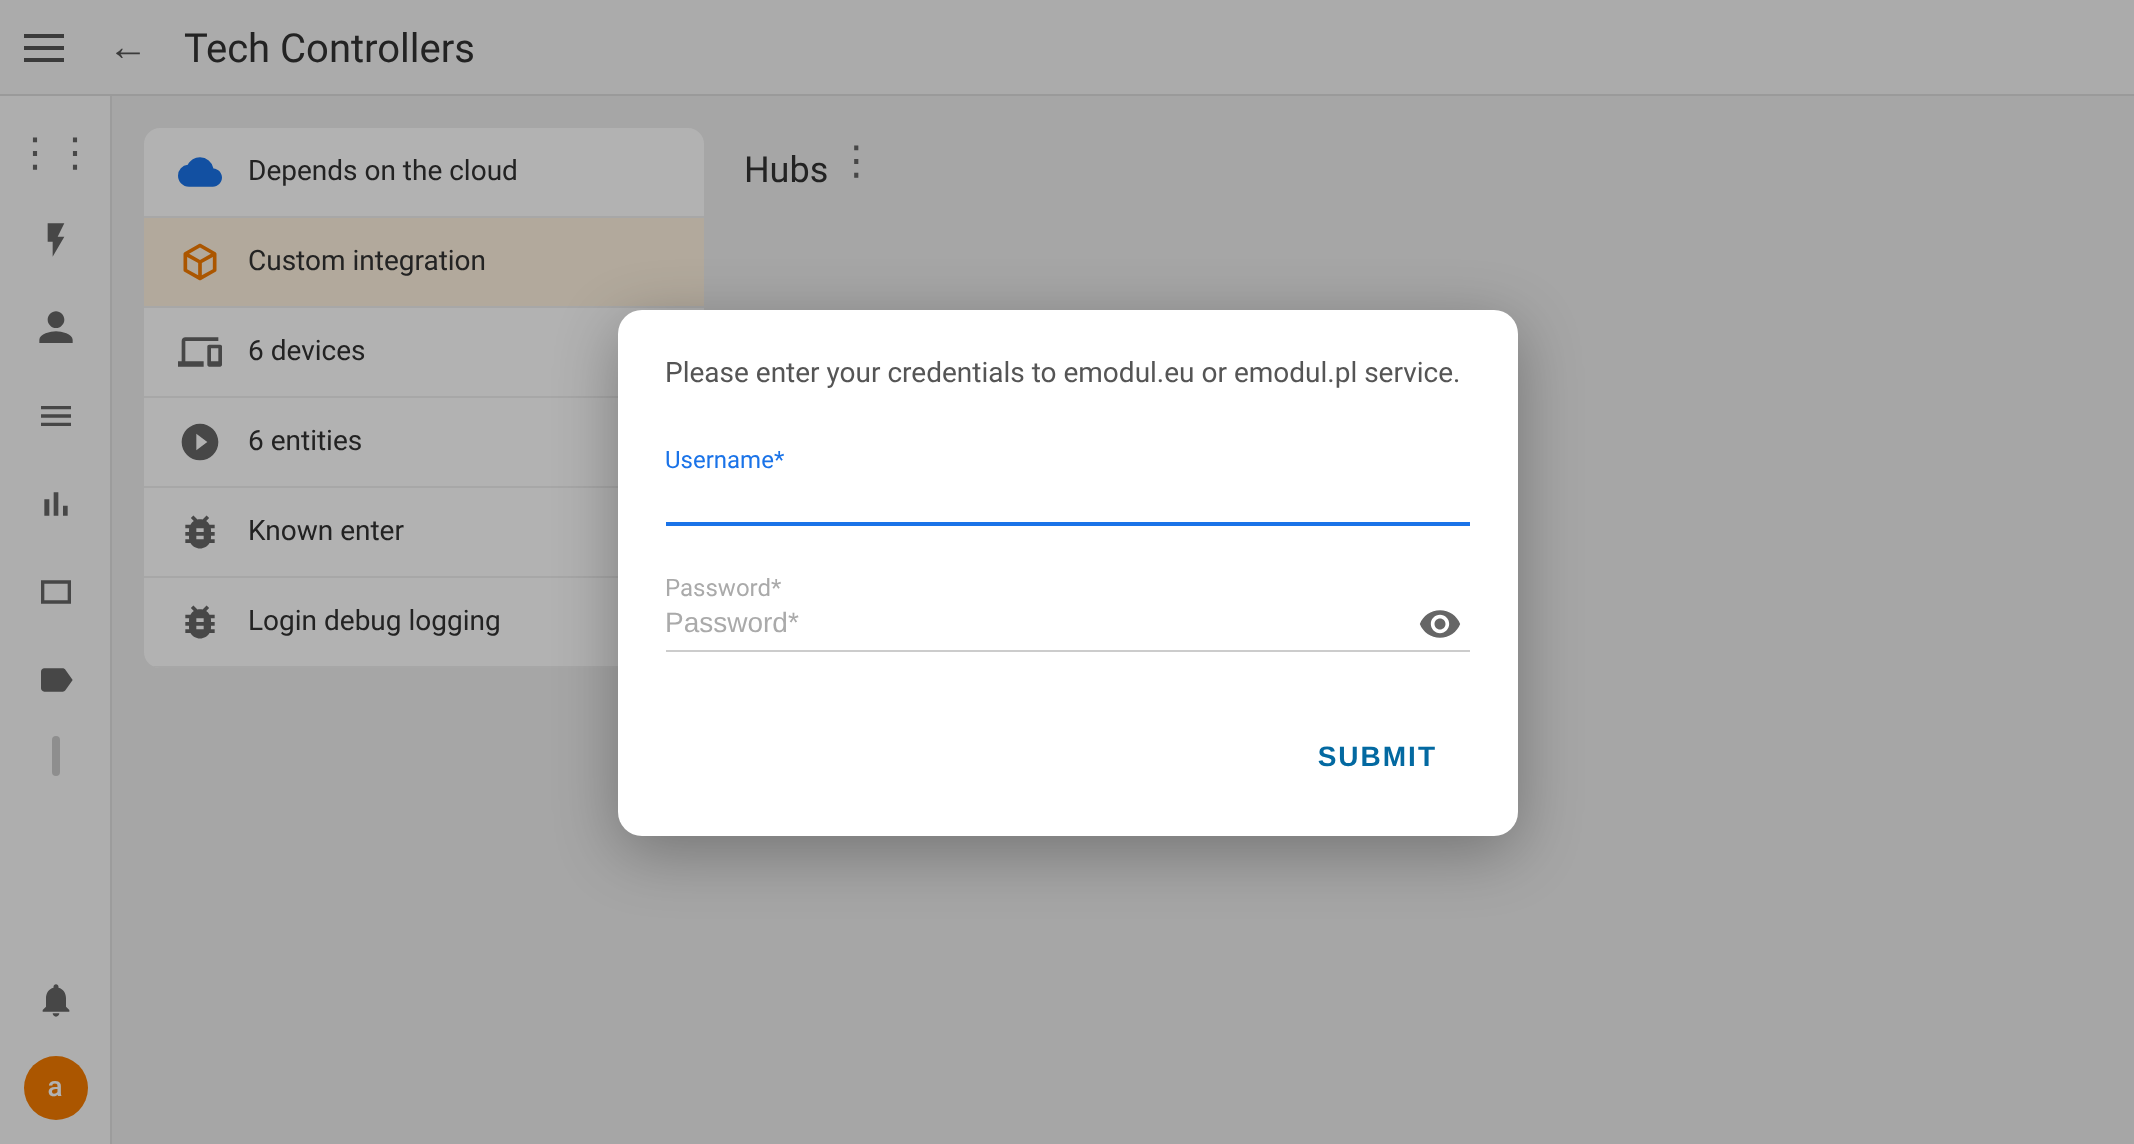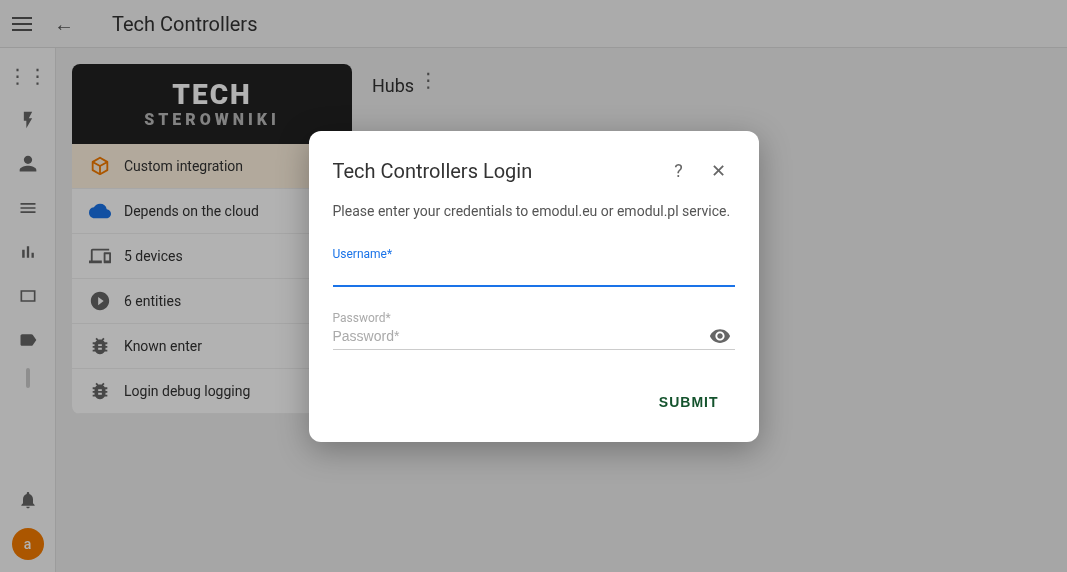--- a/index.html
+++ b/index.html
@@ -30,21 +30,21 @@
     }
     .top-bar-menu-icon span {
       display: block; width: 20px; height: 2px; background: #555;
     }
     .top-bar-back-icon {
       width: 24px; height: 24px;
       display: flex; align-items: center; justify-content: center;
       cursor: pointer; margin-right: 16px; color: #555; font-size: 20px;
     }
     .top-bar-title {
-      font-size: 20px; color: #333; font-weight: 400; margin-left: 20px;
+      font-size: 20px; color: #333; font-weight: 400;
     }
 
     
     .sidebar {
       position: absolute;
       left: 0; top: 48px;
       width: 56px;
       height: calc(100% - 48px);
       background: #fafafa;
       border-right: 1px solid #e0e0e0;
@@ -248,21 +248,21 @@
       cursor: pointer;
       color: #666;
       font-size: 20px;
     }
     .dialog-actions {
       display: flex; justify-content: flex-end;
     }
     .submit-btn {
       background: none;
       border: none;
-      color: #14532d;
+      color: #0369a1;
       font-size: 14px;
       font-weight: 600;
       letter-spacing: 1px;
       cursor: pointer;
       padding: 8px 16px;
       border-radius: 4px;
       text-transform: uppercase;
     }
   </style>
 </head>
@@ -317,53 +317,47 @@
           <path d="M12 22c1.1 0 2-.9 2-2h-4c0 1.1.9 2 2 2zm6-6v-5c0-3.07-1.64-5.64-4.5-6.32V4c0-.83-.67-1.5-1.5-1.5s-1.5.67-1.5 1.5v.68C7.63 5.36 6 7.92 6 11v5l-2 2v1h16v-1l-2-2z"></path>
         </svg>
     </div>
     <div class="sidebar-avatar">a</div>
   </div>
 </div>
 
 <div class="main-content">
   
   <div class="integration-card">
-    <div class="card-header">
-      <div class="tech-logo">
-        <span>TECH</span>
-        <span class="sterowniki">STEROWNIKI</span>
-      </div>
-    </div>
     <div class="card-body">
+
+      <div class="card-menu-item">
+        <div class="item-icon blue">
+          <svg width="22" height="22" viewBox="0 0 24 24" fill="#1a73e8">
+              <path d="M19.35 10.04A7.49 7.49 0 0012 4C9.11 4 6.6 5.64 5.35 8.04A5.994 5.994 0 000 14c0 3.31 2.69 6 6 6h13c2.76 0 5-2.24 5-5 0-2.64-2.05-4.78-4.65-4.96z"></path>
+            </svg>
+        </div>
+        <span class="item-label">Depends on the cloud</span>
+      </div>
 
       <div class="card-menu-item active">
         <div class="item-icon">
           <svg width="22" height="22" viewBox="0 0 24 24" fill="#f57c00">
               <path d="M21 16.5c0 .38-.21.71-.53.88l-7.9 4.44c-.16.12-.36.18-.57.18s-.41-.06-.57-.18l-7.9-4.44A1 1 0 013 16.5v-9c0-.38.21-.71.53-.88l7.9-4.44c.16-.12.36-.18.57-.18s.41.06.57.18l7.9 4.44c.32.17.53.5.53.88v9M12 4.15L6.04 7.5 12 10.85l5.96-3.35L12 4.15M5 15.91l6 3.38v-6.71L5 9.21v6.7m14 0v-6.7l-6 3.37v6.71l6-3.38z"></path>
             </svg>
         </div>
         <span class="item-label">Custom integration</span>
       </div>
 
       <div class="card-menu-item">
-        <div class="item-icon blue">
-          <svg width="22" height="22" viewBox="0 0 24 24" fill="#1a73e8">
-              <path d="M19.35 10.04A7.49 7.49 0 0012 4C9.11 4 6.6 5.64 5.35 8.04A5.994 5.994 0 000 14c0 3.31 2.69 6 6 6h13c2.76 0 5-2.24 5-5 0-2.64-2.05-4.78-4.65-4.96z"></path>
-            </svg>
-        </div>
-        <span class="item-label">Depends on the cloud</span>
-      </div>
-
-      <div class="card-menu-item">
         <div class="item-icon gray">
           <svg width="22" height="22" viewBox="0 0 24 24" fill="#666">
               <path d="M4 6h18V4H4c-1.1 0-2 .9-2 2v11H0v3h14v-3H4V6zm19 2h-6c-.55 0-1 .45-1 1v10c0 .55.45 1 1 1h6c.55 0 1-.45 1-1V9c0-.55-.45-1-1-1zm-1 9h-4v-7h4v7z"></path>
             </svg>
         </div>
-        <span class="item-label">5 devices</span>
+        <span class="item-label">6 devices</span>
       </div>
 
       <div class="card-menu-item">
         <div class="item-icon gray">
           <svg width="22" height="22" viewBox="0 0 24 24" fill="#666">
               <path d="M12 2C6.48 2 2 6.48 2 12s4.48 10 10 10 10-4.48 10-10S17.52 2 12 2zm-2 14.5v-9l6 4.5-6 4.5z"></path>
             </svg>
         </div>
         <span class="item-label">6 entities</span>
       </div>
@@ -398,27 +392,20 @@
   <div class="hubs-area">
     <div class="hubs-header">
       <div class="hubs-title">Hubs</div>
       <div class="hubs-more">⋮</div>
     </div>
   </div>
 </div>
 
 <div class="overlay">
   <div class="dialog">
-    <div class="dialog-header">
-      <div class="dialog-title">Tech Controllers Login</div>
-      <div class="dialog-header-icons">
-        <div class="dialog-help-icon">?</div>
-        <div class="dialog-close-icon">✕</div>
-      </div>
-    </div>
     <div class="dialog-subtitle">Please enter your credentials to emodul.eu or emodul.pl service.</div>
     <div class="form-field">
       <label>Username*</label>
       <input type="text" style="">
     </div>
     <div class="form-field-password">
       <label>Password*</label>
       <input type="password" placeholder="Password*" style="">
       <div class="eye-icon">
         <svg width="22" height="22" viewBox="0 0 24 24" fill="#666">

